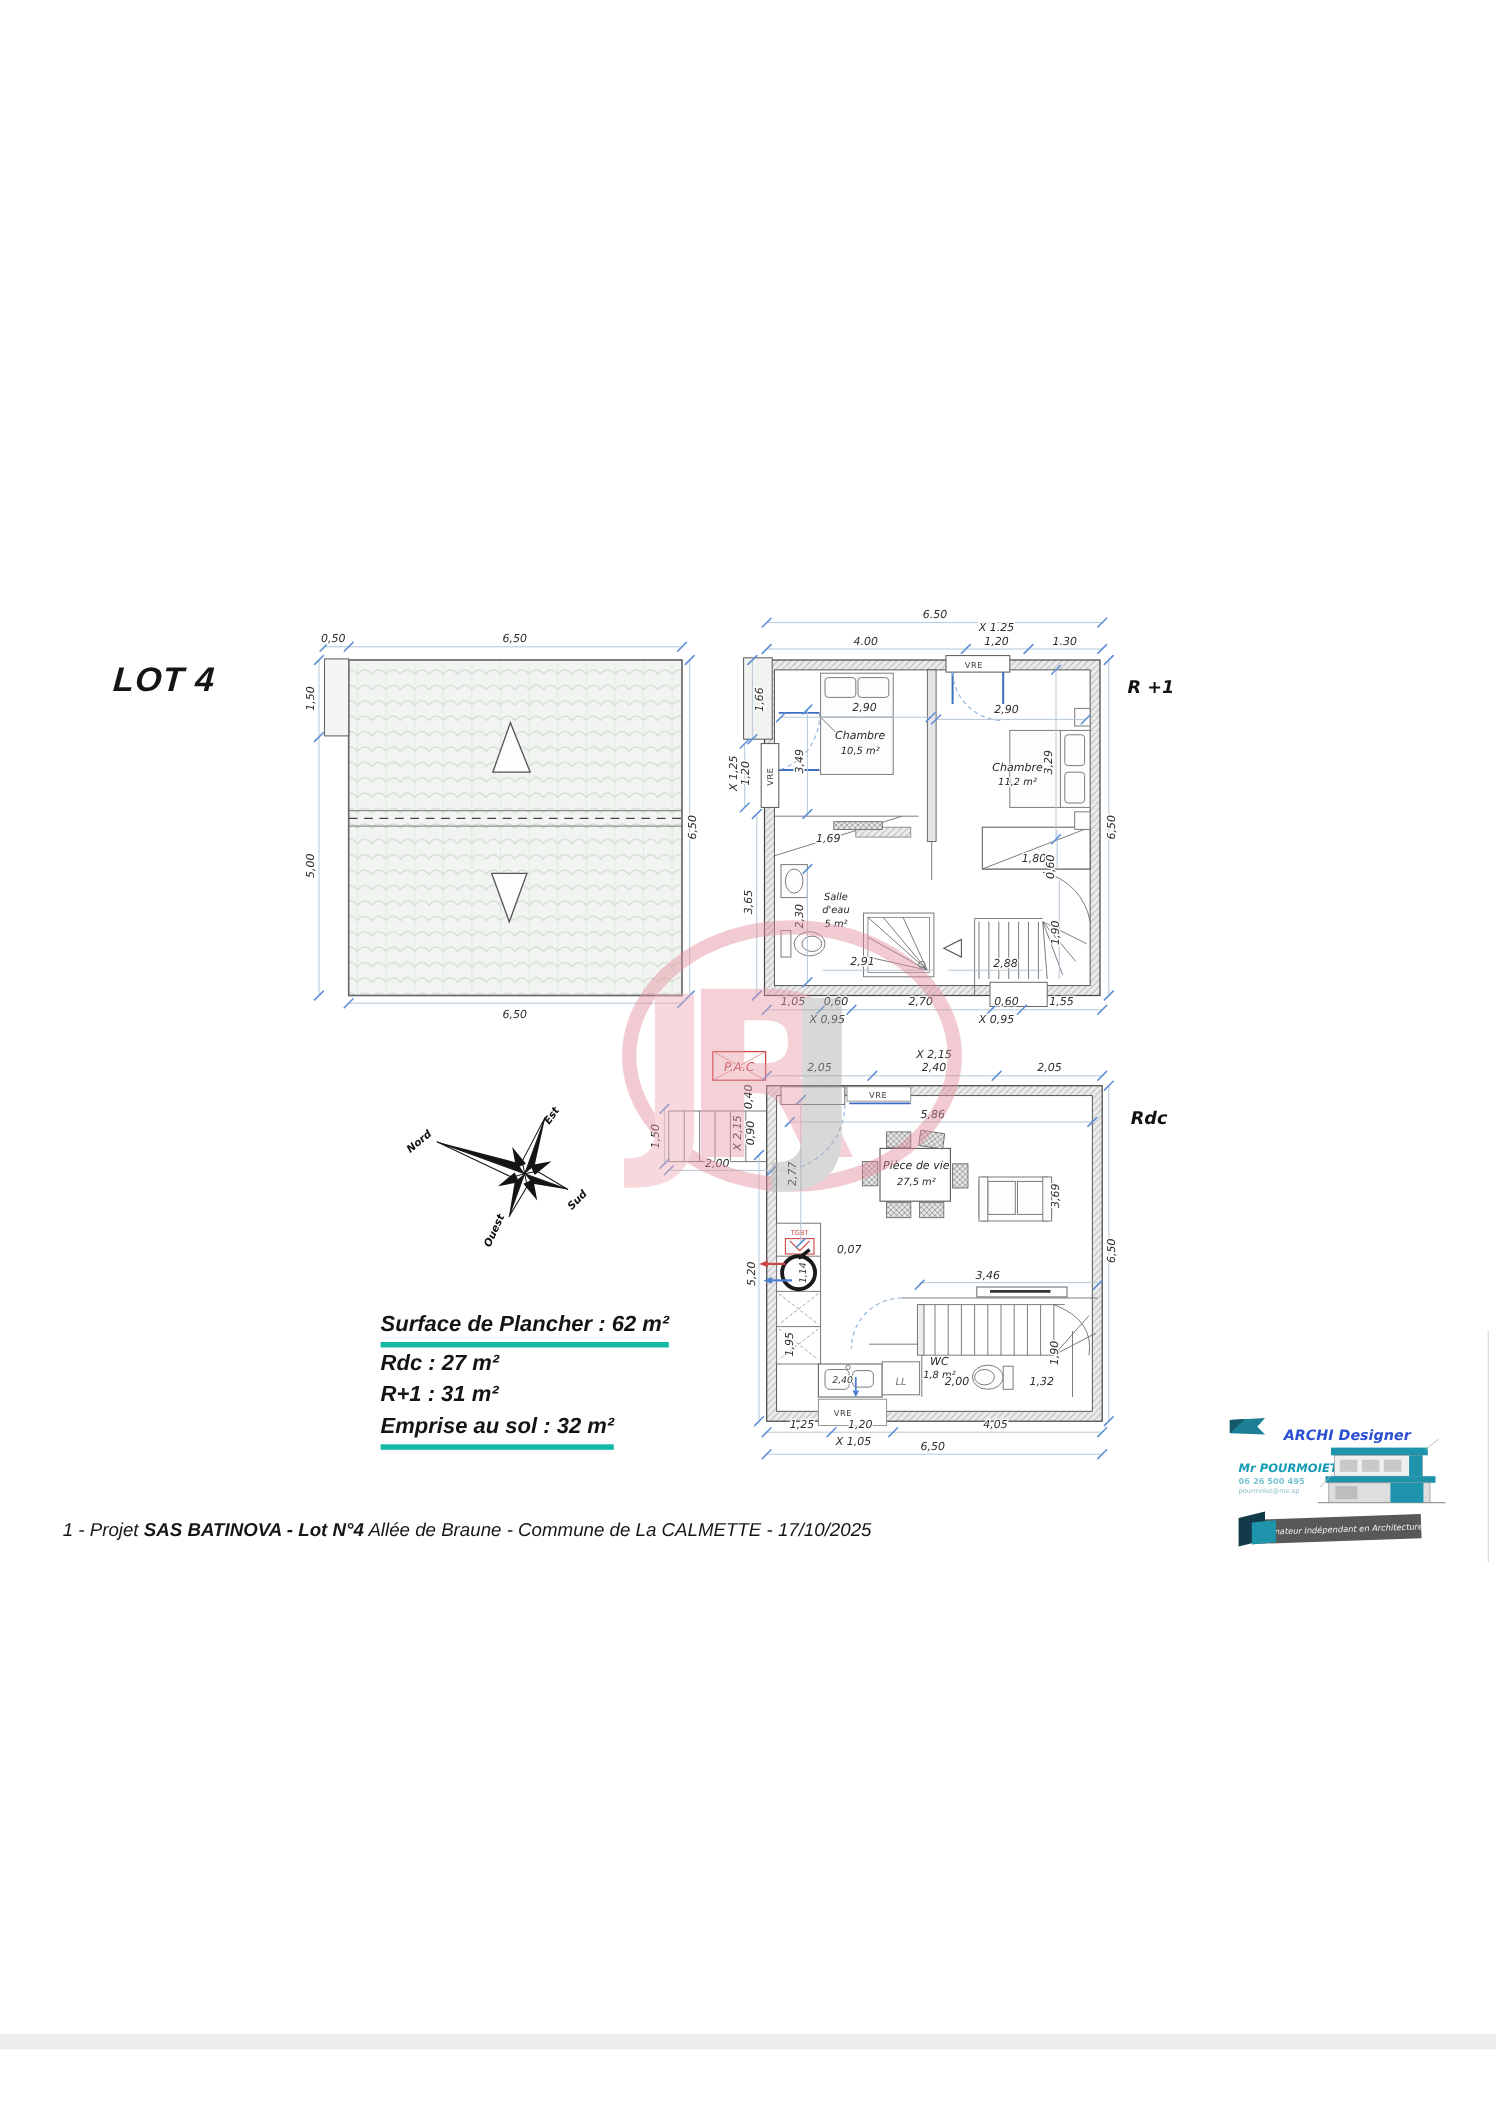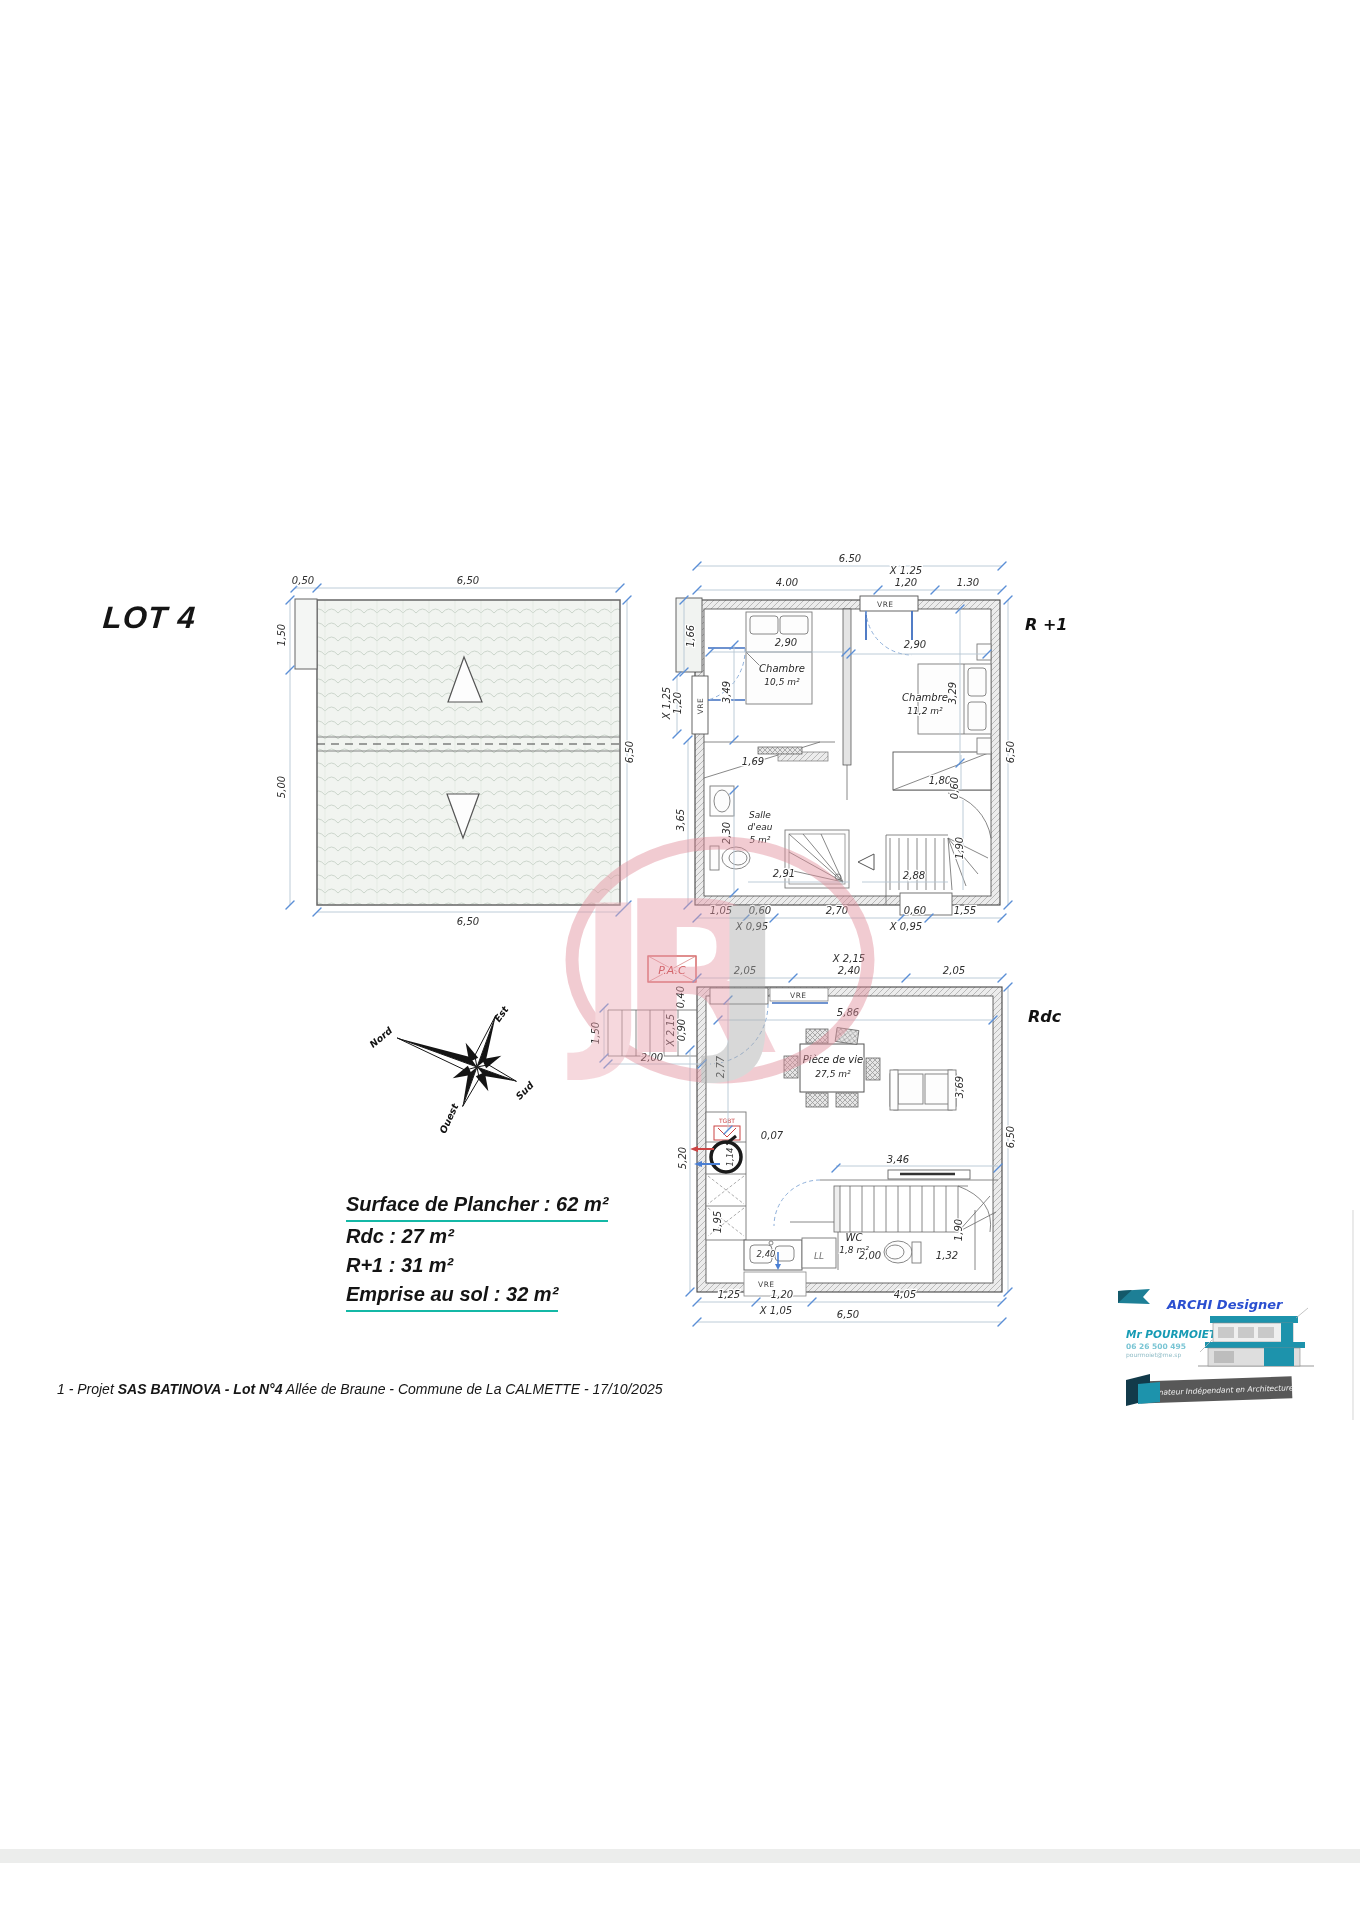--- a/index.html
+++ b/index.html
@@ -15,22 +15,22 @@
   .vre{font-size:7.5px;fill:#444;letter-spacing:.5px;}
   .dl{stroke:#b5c6d4;stroke-width:.9;fill:none;}
   .tk{stroke:#5b8fd6;stroke-width:1.4;fill:none;stroke-linecap:round;}
   .darc{stroke:#8fb0da;stroke-width:1;fill:none;stroke-dasharray:4 3;}
   .thin{stroke:#6a6a6a;stroke-width:.8;fill:none;}
   .furn{stroke:#7a7a7a;fill:#fdfdfd;stroke-width:.9;}
   .lot-title{position:absolute;left:103px;top:600px;font-size:31px;font-weight:800;font-style:italic;
              color:#151515;letter-spacing:1px;transform:skewX(-4deg);}
   .surface{position:absolute;left:346px;top:1190px;font-size:20px;font-style:italic;font-weight:600;
            color:#141414;line-height:29px;white-space:nowrap;}
-  .surface .ul{border-bottom:2px solid #14b8a6;padding-bottom:1px;display:inline-block;}
-  .footer{position:absolute;left:57px;top:1381px;font-size:14px;font-style:italic;color:#161616;white-space:nowrap;}
+  .surface .ul{border-bottom:5px solid #14b8a6;padding-bottom:1px;display:inline-block;}
+  .footer{position:absolute;left:57px;top:1381px;font-size:17px;font-style:italic;color:#161616;white-space:nowrap;}
   .footer b{font-weight:800;}
 </style>
 </head>
 <body>
 
 <div class="page">
 
 <div class="lot-title">LOT 4</div>
 
 <svg width="1360" height="1924" viewBox="0 0 1360 1924">

